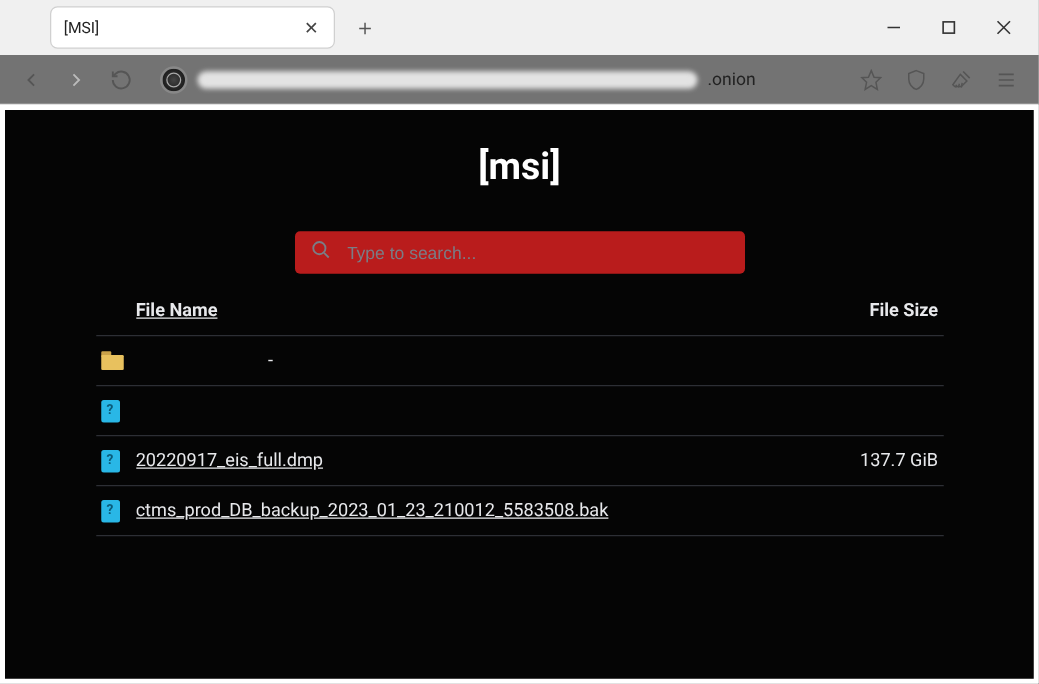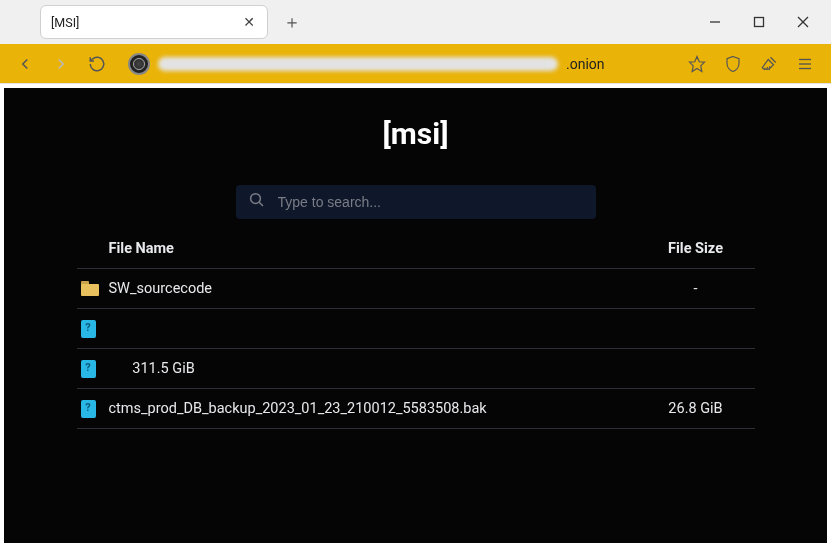--- a/index.html
+++ b/index.html
@@ -52,21 +52,21 @@
   }
   .window-controls .wc {
     width: 44px; height: 32px;
     display:flex;align-items:center;justify-content:center;
     color:#333;
   }
 
   
   .nav-bar {
     height: 40px;
-    background:#eab308;
+    background:#737373;
     border-bottom: 1px solid #e2e2e2;
     display:flex;
     align-items:center;
     padding: 0 10px;
     gap: 6px;
   }
   .nav-btn {
     width: 30px; height: 30px; display:flex;align-items:center;justify-content:center;
     color:#555; border-radius:4px;
   }
@@ -125,21 +125,21 @@
     font-weight: 700;
     text-align:center;
     margin-bottom: 34px;
   }
 
   .search-wrap {
     width: 360px;
     margin: 0 auto 10px;
   }
   .search-box {
-    background:#0f172a;
+    background:#b91c1c;
     border-radius: 4px;
     height: 34px;
     display:flex; align-items:center;
     padding: 0 12px;
     gap:12px;
   }
   .search-box svg { width:18px;height:18px;color:#7a7d86; }
   .search-box input {
     flex:1; background:transparent; border:none; outline:none;
     color:#c6c8ce; font-size:14px;
@@ -163,22 +163,22 @@
     height: 40px;
     border-bottom: 1px solid #2d2f35;
     padding: 0 4px;
   }
   .ft-head {
     font-weight:700;
     color:#fff;
     font-size:14.5px;
   }
   .col-icon { width: 28px; display:flex;align-items:center;justify-content:flex-start; }
-  .col-name { flex:1; color:#e8e9ec; font-size:14.5px; white-space:nowrap; overflow:hidden; text-overflow:ellipsis; }
-  .col-size { width:110px; color:#e8e9ec; font-size:14.5px; text-align:center; }
+  .col-name { flex:1; color:#e8e9ec; font-size:14.5px; white-space:nowrap; overflow:hidden; text-overflow:ellipsis;text-decoration:underline; }
+  .col-size { width:110px; color:#e8e9ec; font-size:14.5px; text-align:right; }
   .ft-head .col-icon { }
   .ft-row { height: 40px; }
 
   .folder-icon {
     width:18px;height:15px;position:relative;
   }
   .folder-icon::before{
     content:"";position:absolute;left:0;top:0;width:8px;height:4px;background:#caa24a;
     border-radius:1px 1px 0 0;
   }
@@ -294,37 +294,36 @@
       <div class="ft-head">
         <div class="col-icon"></div>
         <div class="col-name">File Name</div>
         <div class="col-size">File Size</div>
       </div>
       <div id="rows">
           <div class="ft-row">
             <div class="col-icon">
               <span class="folder-icon"></span>
             </div>
-            <div class="col-name">SW_sourcecode</div>
             <div class="col-size">-</div>
           </div>
           <div class="ft-row">
             <div class="col-icon">
               <span class="file-icon"></span>
             </div>
           </div>
           <div class="ft-row">
             <div class="col-icon">
               <span class="file-icon"></span>
             </div>
-            <div class="col-size">311.5 GiB</div>
+            <div class="col-name">20220917_eis_full.dmp</div>
+            <div class="col-size">137.7 GiB</div>
           </div>
           <div class="ft-row">
             <div class="col-icon">
               <span class="file-icon"></span>
             </div>
             <div class="col-name">ctms_prod_DB_backup_2023_01_23_210012_5583508.bak</div>
-            <div class="col-size">26.8 GiB</div>
           </div>
         </div>
     </div>
   </div>
 </div>
 
 </body></html>

